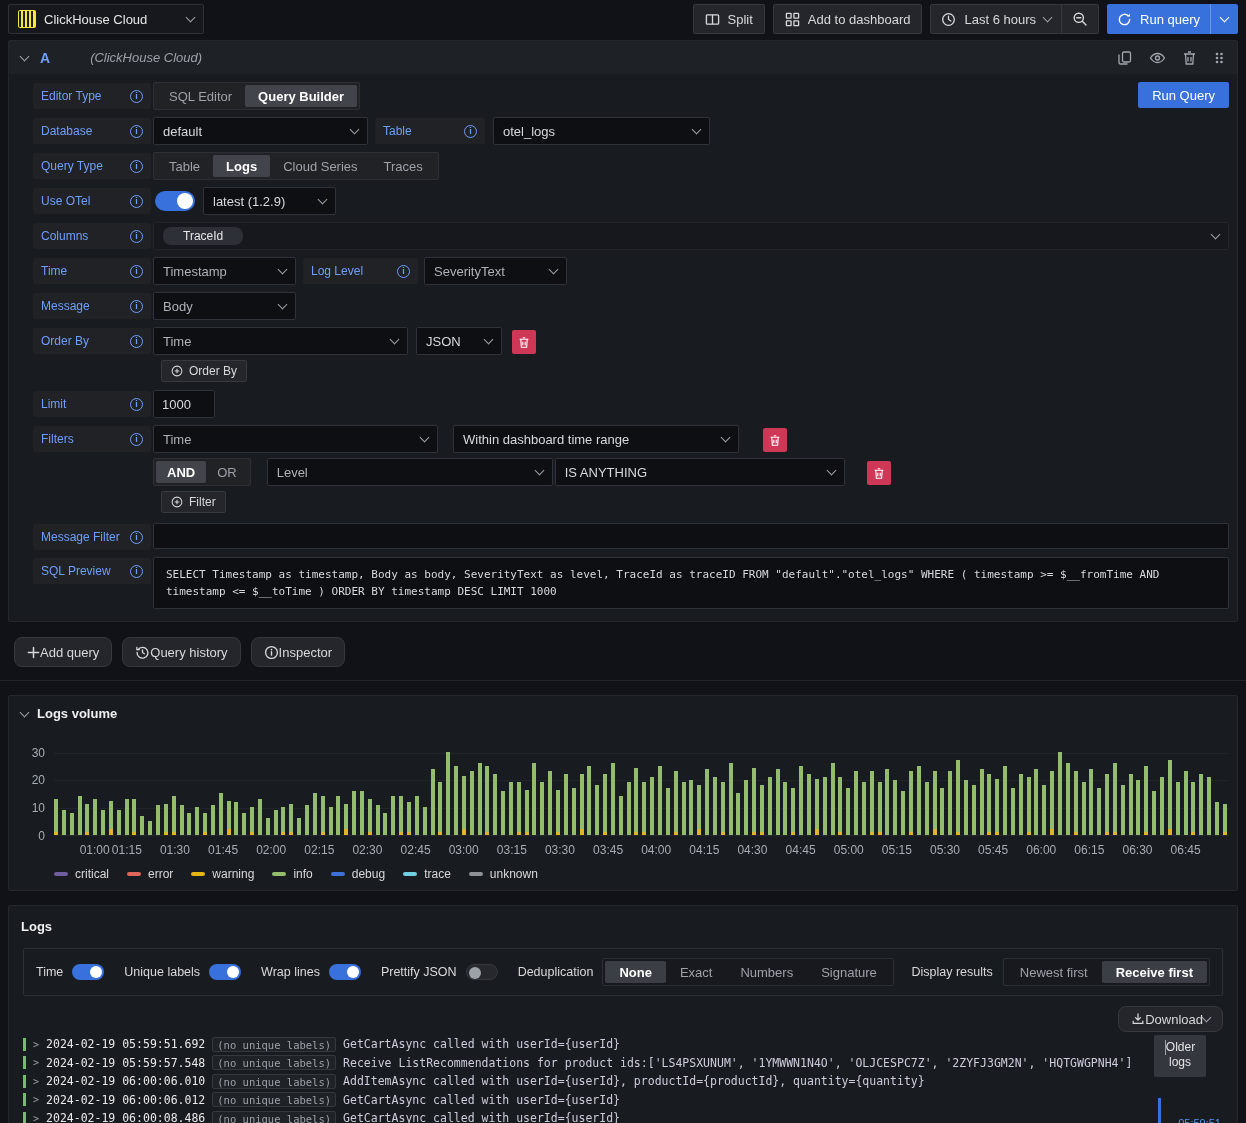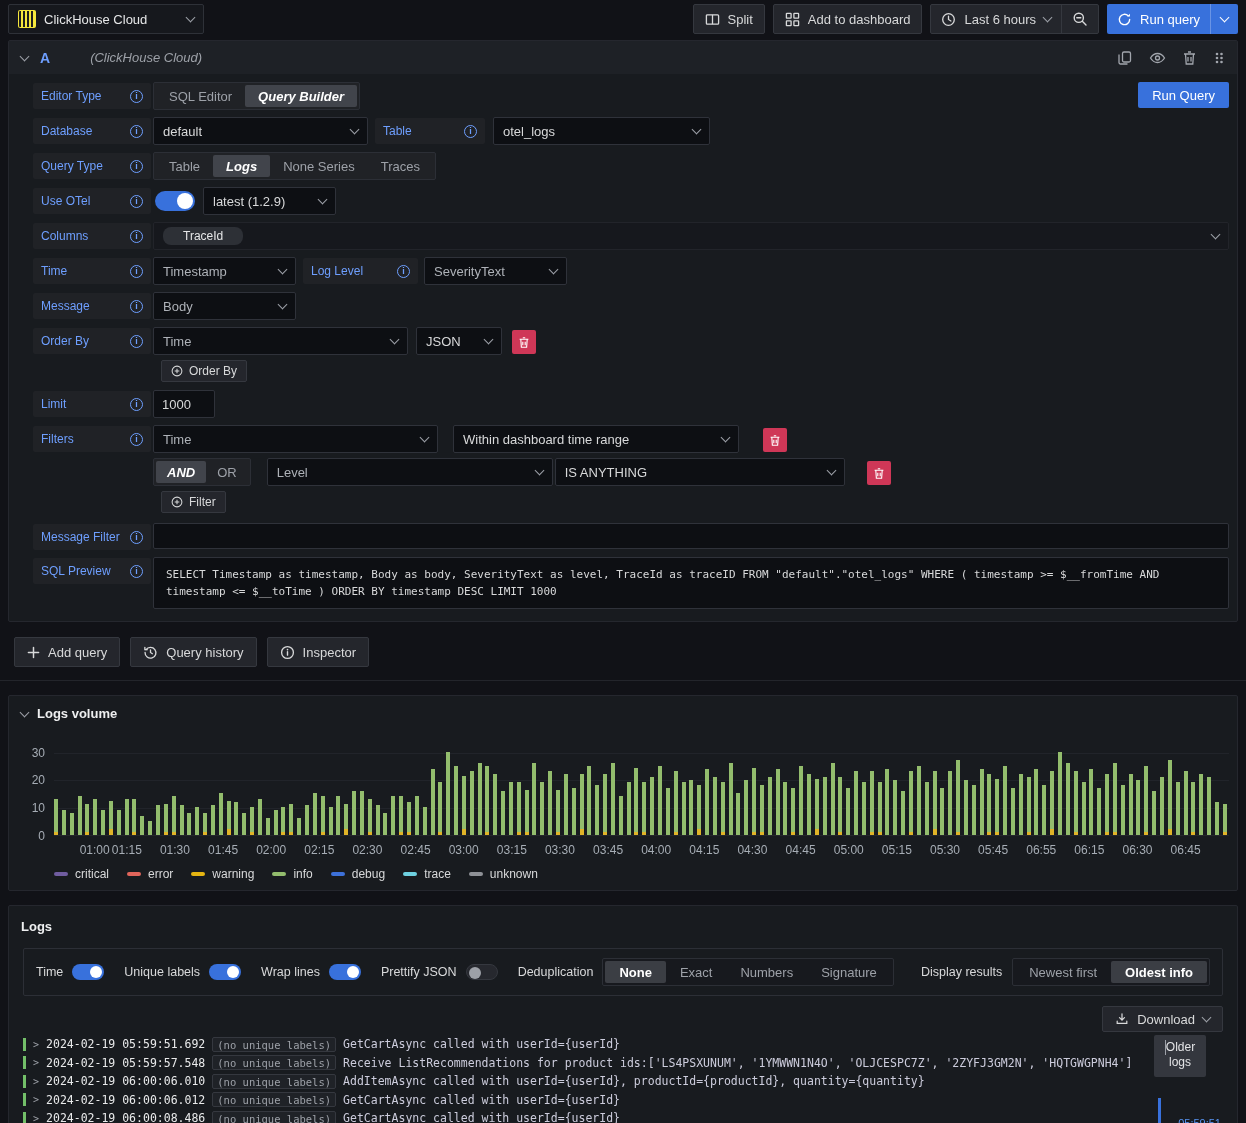--- a/index.html
+++ b/index.html
@@ -52,21 +52,21 @@
   .q-body { padding:8px 8px 12px 24px; }
   .f-row { display:flex; align-items:flex-start; gap:2px; margin-bottom:7px; position:relative; }
   .f-label { width:118px; min-width:118px; height:26px; margin-top:1px; background:#202226; color:#6e9fff;
     font-size:12px; font-weight:500; display:flex; align-items:center; justify-content:space-between;
     padding:0 8px; border-radius:2px; }
   .f-label .info-i { color:#6e9fff; }
   .seg { display:flex; align-items:center; background:#202226; border:1px solid #2c2f36; border-radius:2px;
     padding:2px; height:28px; }
   .seg .opt { height:100%; display:flex; align-items:center; padding:0 13px; color:#9da1a8;
     border-radius:2px; cursor:pointer; white-space:nowrap; }
-  .seg .opt.active { background:#41444b; color:#fff; font-weight:600;font-style:italic; }
+  .seg .opt.active { background:#41444b; color:#fff; font-weight:600; }
   .select { height:28px; background:#0d0f13; border:1px solid #2f323a; border-radius:2px;
     display:flex; align-items:center; justify-content:space-between; gap:8px; padding:0 9px;
     color:#d8d9da; cursor:pointer; }
   .select.muted { color:#aeb2b8; }
   .input { height:28px; background:#0d0f13; border:1px solid #2f323a; border-radius:2px;
     color:#d8d9da; font-size:13px; padding:0 8px; font-family:"Liberation Sans",sans-serif; }
   .toggle { width:40px; height:20px; border-radius:10px; background:#3871dc; position:relative; cursor:pointer; flex:none; margin-top:4px; }
   .toggle::after { content:""; position:absolute; top:2px; right:2px; width:16px; height:16px; border-radius:50%; background:#fff; }
   .cols-field { flex:1; height:28px; background:#16181d; border:1px solid #22242a; border-radius:2px;
     display:flex; align-items:center; justify-content:space-between; padding:0 9px; cursor:pointer; }
@@ -78,22 +78,22 @@
     font-size:12px; font-weight:500; cursor:pointer; }
   .indent-120 { margin-left:120px; }
   .indent-128 { margin-left:128px; }
   .sql-box { flex:1; background:#0d0f13; border:1px solid #2f323a; border-radius:2px; padding:8px 12px;
     font-family:"DejaVu Sans Mono", monospace; font-size:11px; line-height:17px; color:#d8d9da; }
   .run-query-sm { position:absolute; right:0; top:0; height:26px; padding:0 14px; background:#3871dc;
     color:#fff; border:none; border-radius:2px; font-size:13px; font-weight:500; cursor:pointer;
     font-family:"Liberation Sans",sans-serif; }
 
   .q-footer { display:flex; gap:10px; padding:15px 14px 13px; }
-  .ghost-btn { height:30px; display:inline-flex; align-items:center; gap:8px; padding:0 12px;
-    background:#24262c; border:1px solid #35383f; border-radius:2px; color:#d8d9da;
+  .ghost-btn { height:30px; display:inline-flex; align-items:center; padding:0 12px;
+    background:#24262c; border:1px solid #35383f; border-radius:8px; color:#d8d9da;
     font-size:13px; font-weight:500; cursor:pointer; }
   .page-divider { border-top:1px solid #23252b; }
 
   
   .lv-panel { margin:14px 8px 0; background:#181b1f; border:1px solid #25272e; border-radius:2px; height:196px; }
   .panel-title-row { display:flex; align-items:center; gap:9px; padding:10px 12px 0; }
   .panel-title { font-size:13px; font-weight:600; color:#eeeff0; }
   .chart { position:relative; margin:32px 8px 0 8px; height:150px; }
   .plot { position:absolute; left:37px; right:0; top:0; height:83px; border-bottom:1px solid #25272c; }
   .gridline { position:absolute; left:0; right:0; height:1px; background:#21242a; }
@@ -280,21 +280,21 @@
       </div>
 
       <div class="f-row">
         <div class="f-label">
           <span>Query Type</span>
             <span class="info-i">i</span>
         </div>
         <div class="seg">
           <span class="opt">Table</span>
           <span class="opt active">Logs</span>
-          <span class="opt">None Series</span>
+          <span class="opt">Cloud Series</span>
           <span class="opt">Traces</span>
         </div>
       </div>
 
       <div class="f-row">
         <div class="f-label">
           <span>Use OTel</span>
             <span class="info-i">i</span>
         </div>
         <span class="toggle" style="margin-left:2px"></span>
@@ -1012,21 +1012,21 @@
           <span style="left: 43.06%;">03:30</span>
           <span style="left: 47.156%;">03:45</span>
           <span style="left: 51.252%;">04:00</span>
           <span style="left: 55.348%;">04:15</span>
           <span style="left: 59.444%;">04:30</span>
           <span style="left: 63.54%;">04:45</span>
           <span style="left: 67.636%;">05:00</span>
           <span style="left: 71.732%;">05:15</span>
           <span style="left: 75.828%;">05:30</span>
           <span style="left: 79.924%;">05:45</span>
-          <span style="left: 84.02%;">06:55</span>
+          <span style="left: 84.02%;">06:00</span>
           <span style="left: 88.116%;">06:15</span>
           <span style="left: 92.212%;">06:30</span>
           <span style="left: 96.308%;">06:45</span>
         </div>
       <div class="legend">
           <div class="lg-item">
             <span class="lg-swatch" style="background: rgb(112, 93, 160);"></span>
             <span>critical</span>
           </div>
           <div class="lg-item">
@@ -1085,21 +1085,21 @@
           <span class="opt active">None</span>
           <span class="opt">Exact</span>
           <span class="opt">Numbers</span>
           <span class="opt">Signature</span>
         </div>
       </div>
       <div class="logs-right">
         <span class="ctl-label">Display results</span>
         <div class="seg2">
           <span class="opt">Newest first</span>
-          <span class="opt active">Oldest info</span>
+          <span class="opt active">Receive first</span>
         </div>
       </div>
     </div>
 
     <div class="dl-row">
       <button class="ghost-btn" style="height:26px">
         <svg width="14" height="14" viewBox="0 0 16 16">
             <path d="M8 2v7M5.2 6.5L8 9.3l2.8-2.8" fill="none" stroke="#d8d9da" stroke-width="1.4" stroke-linecap="round"></path>
             <path d="M2.5 10.5v2.5h11v-2.5" fill="none" stroke="#d8d9da" stroke-width="1.4" stroke-linecap="round"></path>
           </svg>

